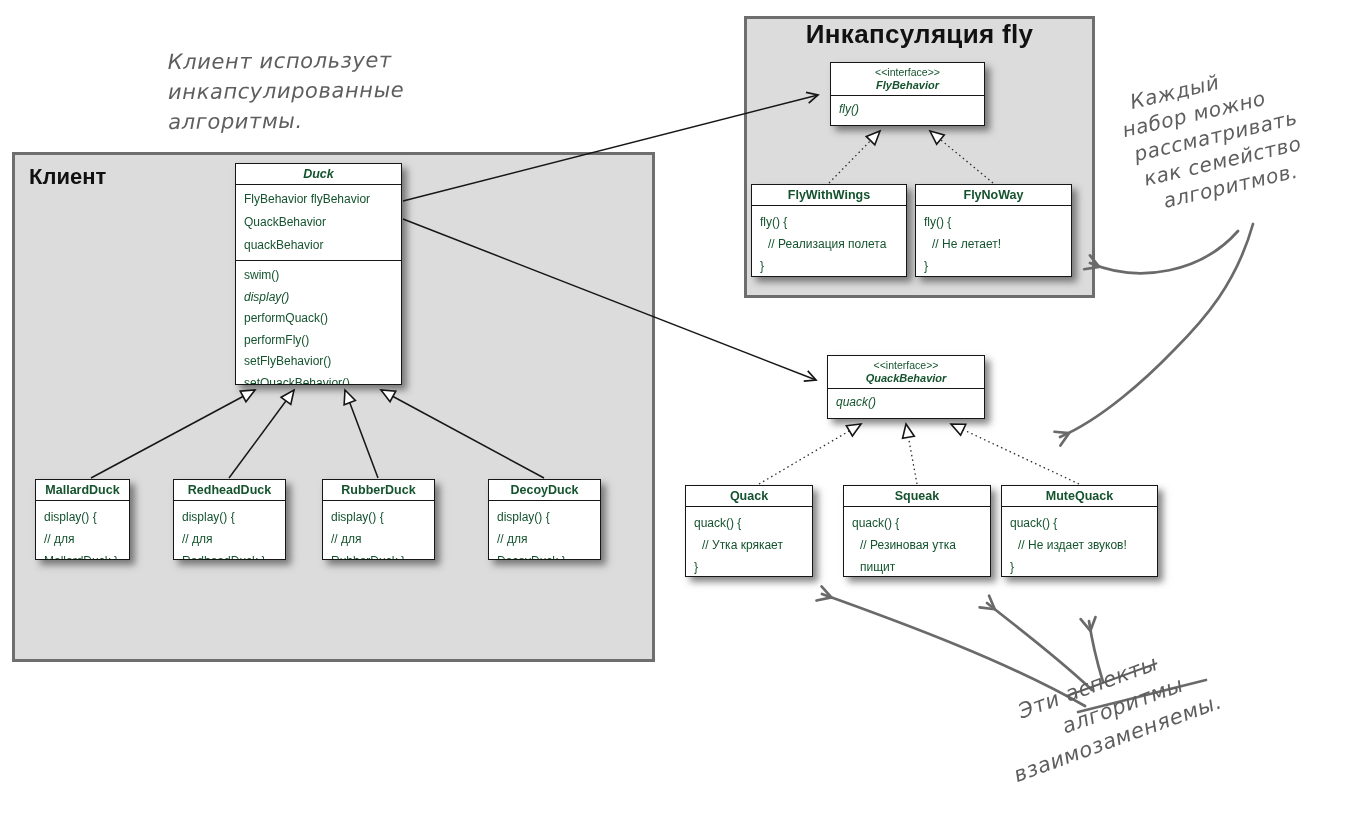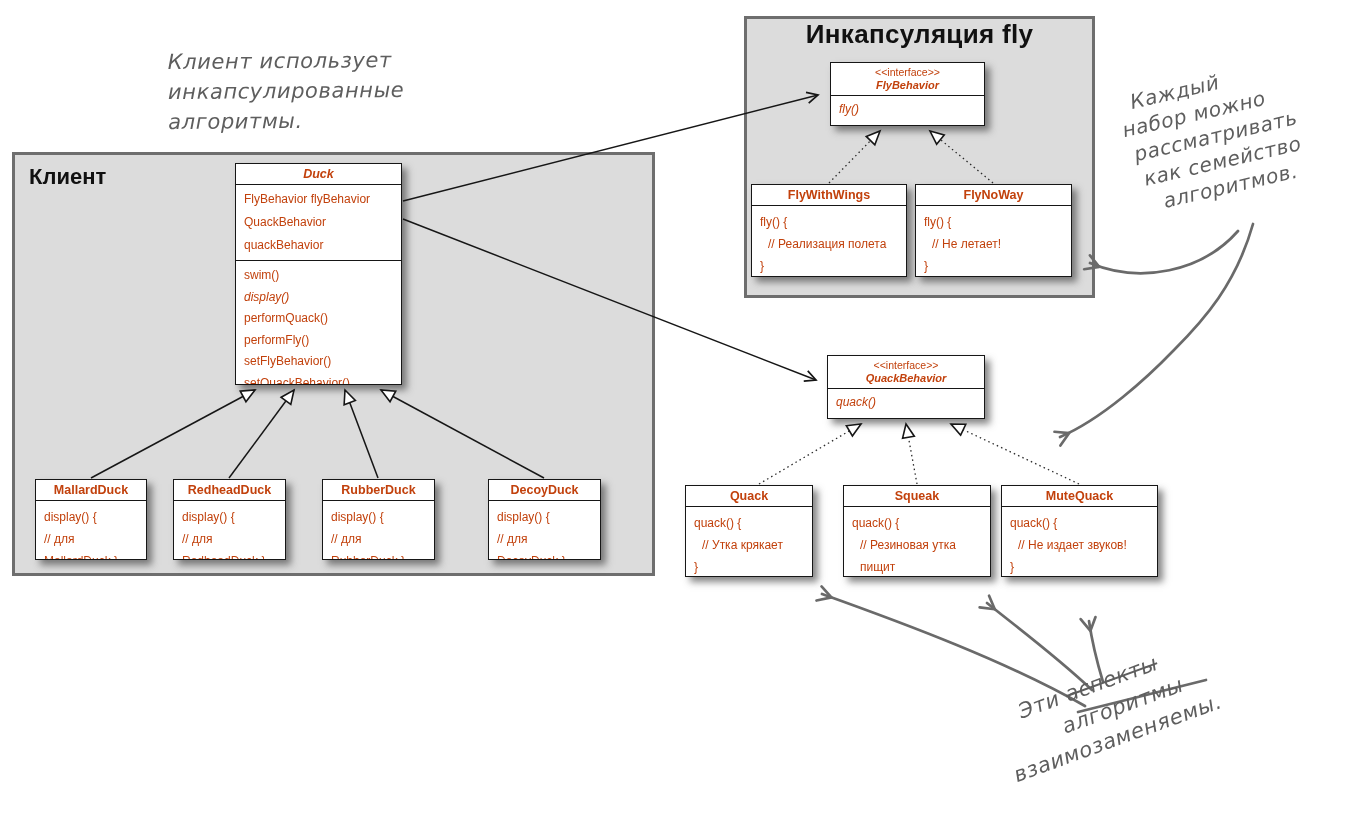--- a/index.html
+++ b/index.html
@@ -6,21 +6,21 @@
   #canvas{position:relative;width:1357px;height:828px;background:#ffffff;
           font-family:"Liberation Sans",sans-serif;overflow:hidden}
   *{box-sizing:border-box}
 
   
   .panel{position:absolute;background:#dcdcdc;border:3.5px solid #6e6e6e;z-index:1}
   .panel-title-center{font-weight:bold;font-size:26px;color:#111;text-align:center;letter-spacing:.3px}
   .panel-title-left{font-weight:bold;font-size:22px;color:#111;margin:9px 0 0 14px}
 
   
-  .uml{position:absolute;background:#fff;border:1.6px solid #161616;color:#c2410c;
+  .uml{position:absolute;background:#fff;border:1.6px solid #161616;color:#14532d;
        box-shadow:5px 5px 7px rgba(60,60,60,.62);z-index:2;overflow:hidden}
   .uml-title{font-weight:bold;font-size:12.5px;text-align:center;padding:3px 8px;
              border-bottom:1.6px solid #161616}
   .it{font-style:italic}
   .sec{border-bottom:1.6px solid #161616;padding:3px 8px;font-size:12px;line-height:23px}
   .uml-body{padding:4px 8px;font-size:12px;line-height:21px}
   .body22{line-height:22px;padding-top:5px}
   .ind{padding-left:8px}
   .iface-head{border-bottom:1.6px solid #161616;padding:3px 2px 2px}
   .stereo{font-size:10.5px;text-align:center;line-height:12px}
@@ -38,21 +38,21 @@
   #overlay{position:absolute;left:0;top:0;z-index:5;pointer-events:none}
   .assoc,.inherit{stroke:#161616;stroke-width:1.5;fill:none}
   .realize{stroke:#2a2a2a;stroke-width:1.3;fill:none;stroke-dasharray:1.5 3.2}
   .hand{stroke:#6a6a6a;stroke-width:2.7;fill:none;stroke-linecap:round;stroke-linejoin:round}
 </style>
 </head>
 <body>
 
 <div id="canvas">
 
-  <div class="panel" style="left:12px;top:152px;width:643px;height:424px">
+  <div class="panel" style="left:12px;top:152px;width:643px;height:510px">
     <div class="panel-title-left">Клиент</div>
   </div>
 
   <div class="panel" style="left:744px;top:16px;width:351px;height:282px">
     <div class="panel-title-center">Инкапсуляция fly</div>
   </div>
 
 
   <div class="uml" style="left:235px;top:163px;width:167px;height:222px">
     <div class="uml-title it">Duck</div>
@@ -125,21 +125,21 @@
 
   <div class="uml" style="left:1001px;top:485px;width:157px;height:92px">
     <div class="uml-title">MuteQuack</div>
     <div class="uml-body body22">
       <div>quack() {</div>
       <div class="ind">// Не издает звуков!</div>
       <div>}</div>
     </div>
   </div>
 
-  <div class="uml" style="left:35px;top:479px;width:112px;height:81px">
+  <div class="uml" style="left:35px;top:479px;width:95px;height:81px">
     <div class="uml-title">MallardDuck</div>
     <div class="uml-body body22">
       <div>display() {</div>
       <div>// для MallardDuck }</div>
     </div>
   </div>
 
   <div class="uml" style="left:173px;top:479px;width:113px;height:81px">
     <div class="uml-title">RedheadDuck</div>
     <div class="uml-body body22">

